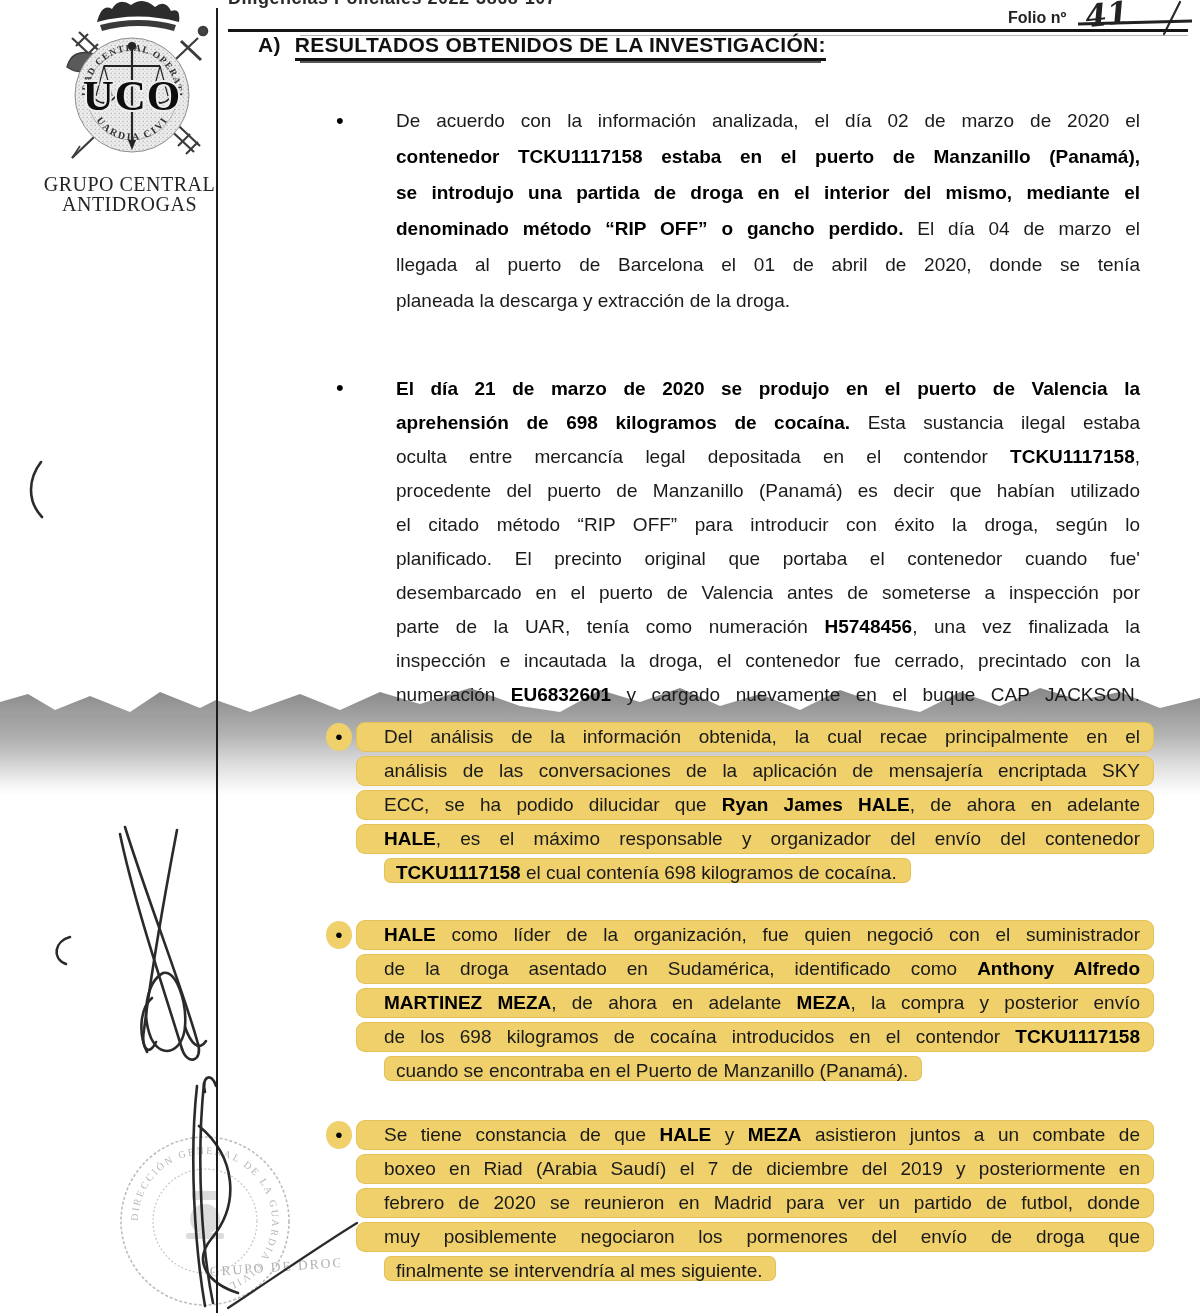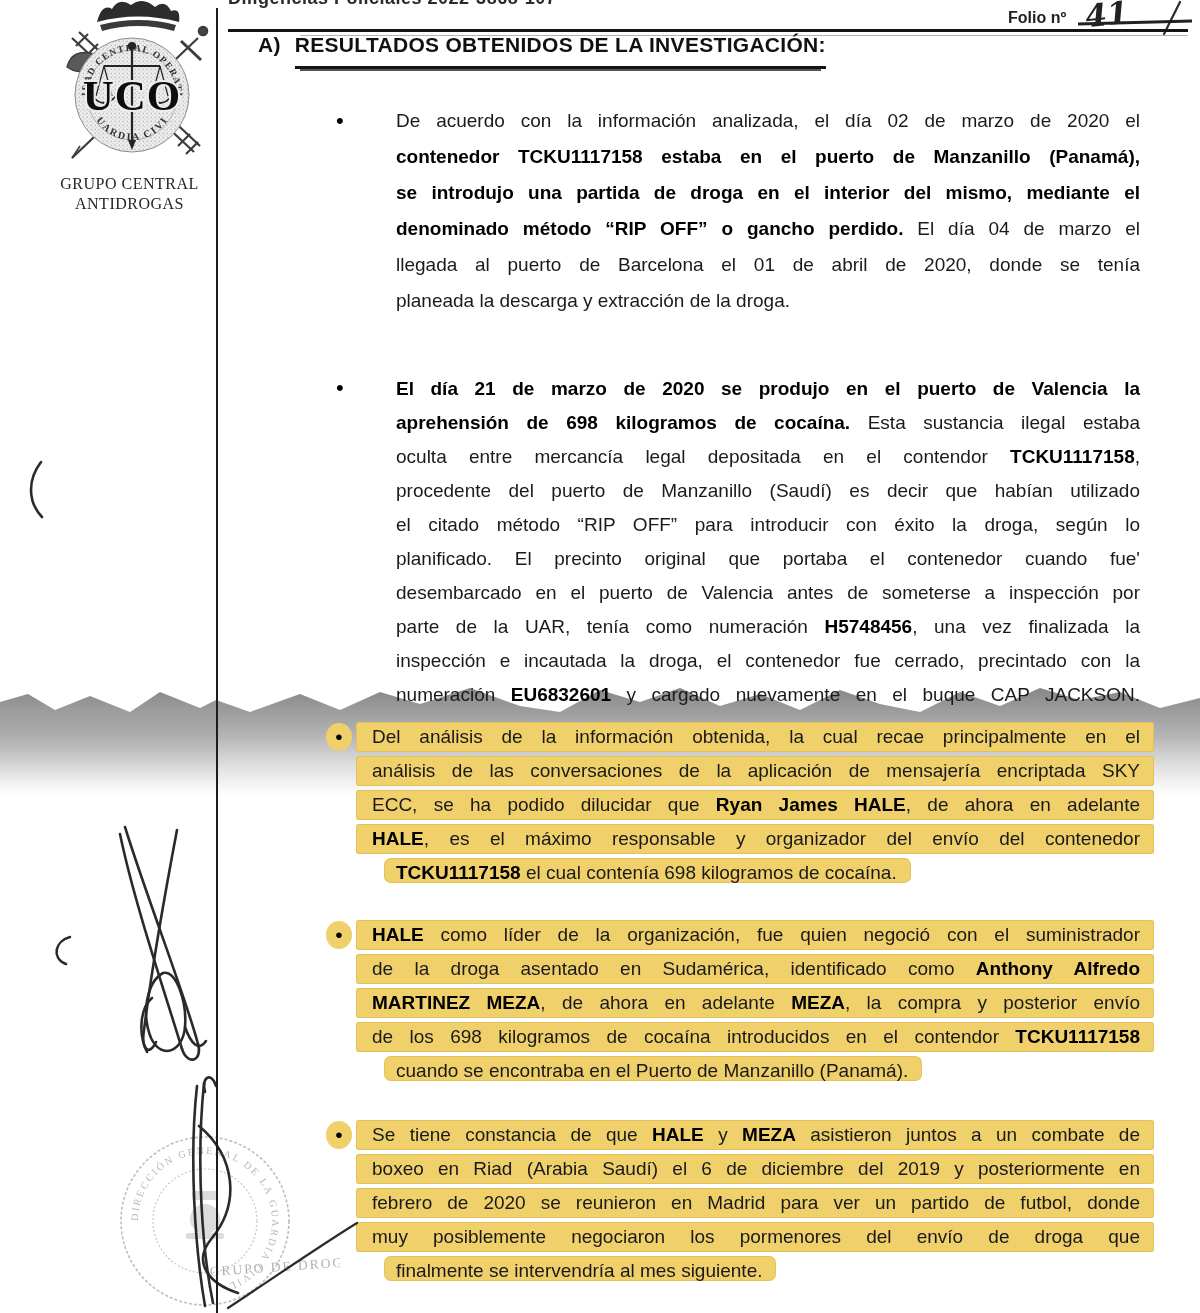--- a/index.html
+++ b/index.html
@@ -16,34 +16,34 @@
   .folio-label { font-weight:bold; font-size:16px; color:#222; }
   .folio-num { display:inline-block; font-family:"DejaVu Serif", serif; font-style:italic; font-weight:bold; font-size:31px; color:#222; transform:rotate(-6deg) translateY(2px); margin-left:14px; }
   .folio-underline { position:absolute; left:1078px; top:21px; width:114px; height:3px; background:#222; transform:rotate(-1.5deg); z-index:3; }
   .top-rule  { position:absolute; left:228px; top:29px; width:960px; height:3px; background:#141414; z-index:3; }
   .top-rule2 { position:absolute; left:300px; top:35px; width:888px; height:1px; background:#8a8a8a; opacity:.65; z-index:3; }
   
   .margin-line { position:absolute; left:216px; top:8px; width:2px; height:1305px; background:#1d1d1d; z-index:2; }
   
   .emblem { position:absolute; left:42px; top:0; width:175px; height:160px; z-index:2; }
   .unit-name { position:absolute; left:38px; top:174px; width:183px; text-align:center;
-    font-family:"Liberation Serif", serif; font-size:16px; letter-spacing:.5px; color:#242424; line-height:20px; z-index:2; }
+    font-family:"Liberation Serif", serif; font-size:20px; letter-spacing:.5px; color:#242424; line-height:20px; z-index:2; }
   
   .heading { position:absolute; left:258px; top:33px; z-index:3; font-size:21px; font-weight:bold; letter-spacing:.3px; color:#111; }
-  .heading .htitle { margin-left:14px; padding-bottom:10px; border-bottom:3px solid #131313; box-shadow:0 7px 0 -5px #555; }
+  .heading .htitle { margin-left:14px; padding-bottom:2px; border-bottom:3px solid #131313; box-shadow:0 7px 0 -5px #555; }
   
   .para { position:absolute; left:368px; width:772px; z-index:3; }
   .p1 { top:103px; } .p2 { top:372px; } .p3 { top:722px; } .p4 { top:920px; } .p5 { top:1120px; }
   .tline { font-size:19px; color:var(--ink); text-align:justify;margin-left:28px; }
   .plain-group .tline { line-height:36px; }
   .p2.plain-group .tline { line-height:34px; }
   .hl-group .tline { height:30px; line-height:30px; margin-bottom:4px; }
   .just { text-align-last:justify; }
   .lastline { text-align:center; text-align-last:left; }
-  .tline.hl { background:var(--hl); border-radius:3px; padding:0 14px 0 16px; margin-left:-12px; margin-right:-14px;
+  .tline.hl { background:var(--hl); border-radius:9px; padding:0 14px 0 28px; margin-left:-12px; margin-right:-14px;
     box-shadow:inset 0 0 0 1px rgba(205,165,55,.35); }
   .hl-run { background:var(--hl); border-radius:7px; padding:4px 14px 0 12px; margin-left:-12px;
     box-shadow:inset 0 0 0 1px rgba(205,165,55,.35); }
   .tline b { font-weight:bold; color:#000; }
   .dot { position:absolute; z-index:4; color:#000; }
   .dot.plain { left:-32px; top:5px; font-size:22px; }
   .p2 .dot.plain { top:3px; }
   .dot.hl-dot { left:-42px; top:1px; width:26px; height:28px; background:var(--hl); border-radius:50%;
     text-align:center; line-height:27px; font-size:21px; }
   
@@ -173,21 +173,21 @@
         <div class="tline just"><span>llegada al puerto de Barcelona el 01 de abril de 2020, donde se tenía</span></div>
         <div class="tline lastline"><span>planeada la descarga y extracción de la droga.</span></div>
       </div>
   </div>
   <div class="para p2 plain-group">
     <span class="dot plain">•</span>
     <div>
         <div class="tline just"><b>El día 21 de marzo de 2020 se produjo en el puerto de Valencia la</b></div>
         <div class="tline just"><b>aprehensión de 698 kilogramos de cocaína.</b><span> Esta sustancia ilegal estaba</span></div>
         <div class="tline just"><span>oculta entre mercancía legal depositada en el contendor </span><b>TCKU1117158</b><span>,</span></div>
-        <div class="tline just"><span>procedente del puerto de Manzanillo (Saudí) es decir que habían utilizado</span></div>
+        <div class="tline just"><span>procedente del puerto de Manzanillo (Panamá) es decir que habían utilizado</span></div>
         <div class="tline just"><span>el citado método “RIP OFF” para introducir con éxito la droga, según lo</span></div>
         <div class="tline just"><span>planificado. El precinto original que portaba el contenedor cuando fue'</span></div>
         <div class="tline just"><span>desembarcado en el puerto de Valencia antes de someterse a inspección por</span></div>
         <div class="tline just"><span>parte de la UAR, tenía como numeración </span><b>H5748456</b><span>, una vez finalizada la</span></div>
         <div class="tline just"><span>inspección e incautada la droga, el contenedor fue cerrado, precintado con la</span></div>
         <div class="tline just"><span>numeración </span><b>EU6832601</b><span> y cargado nuevamente en el buque CAP JACKSON.</span></div>
       </div>
   </div>
   <div class="para p3 hl-group">
     <span class="dot hl-dot">•</span>
@@ -206,21 +206,21 @@
         <div class="tline just hl"><span>de la droga asentado en Sudamérica, identificado como </span><b>Anthony Alfredo</b></div>
         <div class="tline just hl"><b>MARTINEZ MEZA</b><span>, de ahora en adelante </span><b>MEZA</b><span>, la compra y posterior envío</span></div>
         <div class="tline just hl"><span>de los 698 kilogramos de cocaína introducidos en el contendor </span><b>TCKU1117158</b></div>
         <div class="tline lastline"><span class="hl-run"><span>cuando se encontraba en el Puerto de Manzanillo (Panamá).</span></span></div>
       </div>
   </div>
   <div class="para p5 hl-group">
     <span class="dot hl-dot">•</span>
     <div>
         <div class="tline just hl"><span>Se tiene constancia de que </span><b>HALE</b><span> y </span><b>MEZA</b><span> asistieron juntos a un combate de</span></div>
-        <div class="tline just hl"><span>boxeo en Riad (Arabia Saudí) el 6 de diciembre del 2019 y posteriormente en</span></div>
+        <div class="tline just hl"><span>boxeo en Riad (Arabia Saudí) el 7 de diciembre del 2019 y posteriormente en</span></div>
         <div class="tline just hl"><span>febrero de 2020 se reunieron en Madrid para ver un partido de futbol, donde</span></div>
         <div class="tline just hl"><span>muy posiblemente negociaron los pormenores del envío de droga que</span></div>
         <div class="tline lastline"><span class="hl-run"><span>finalmente se intervendría al mes siguiente.</span></span></div>
       </div>
   </div>
 
   <svg class="pen" viewBox="0 0 1200 1313">
     <g stroke="#191919" stroke-width="2.6" fill="none" stroke-linecap="round" opacity="0.92">
       <path d="M125,827 C147,898 186,998 198,1044"></path>
       <path d="M120,834 C134,902 166,996 182,1049"></path>

